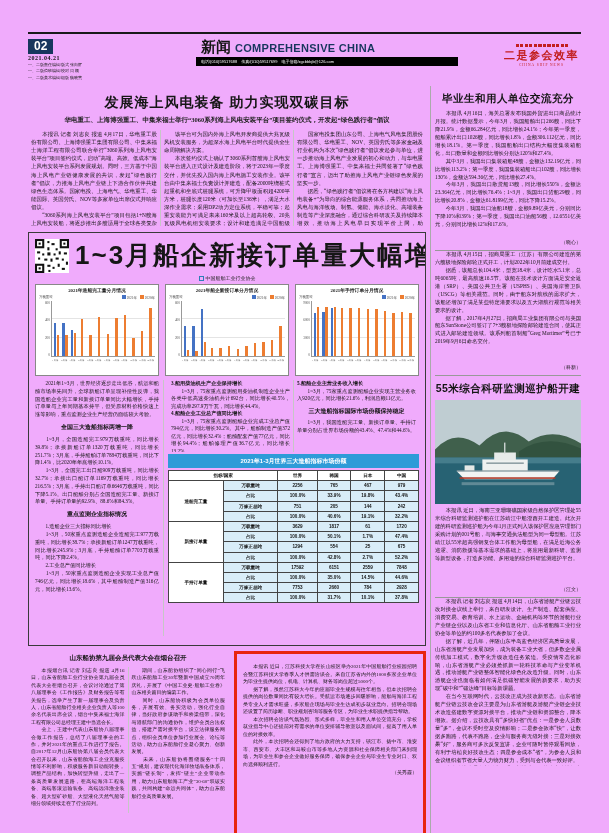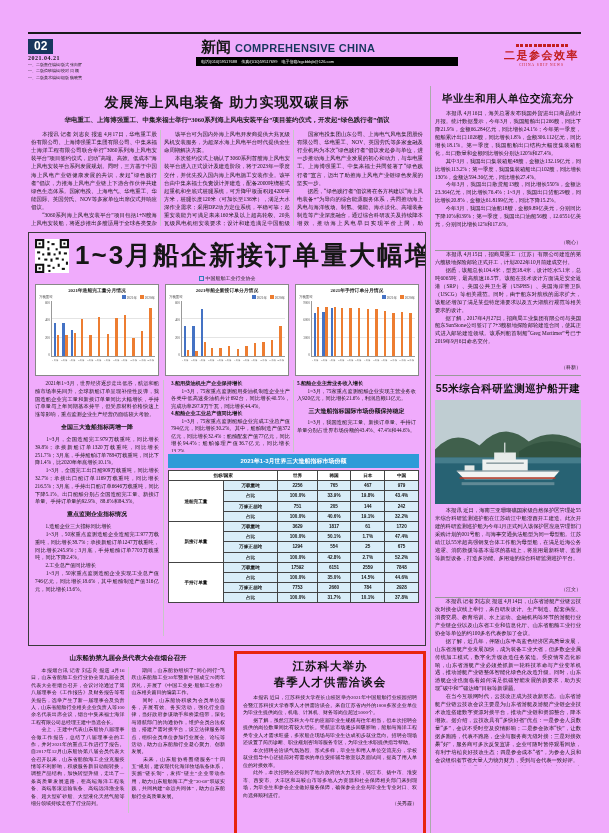--- a/index.html
+++ b/index.html
@@ -542,24 +542,20 @@
             <div class="sd-sub">山东船协第九届会员代表大会在烟台召开</div>
             <div class="sd-body">
               <div class="sd-col">　　本报烟台讯 记者 刘志良 报道 4月16日，山东省船舶工业行业协会第九届会员代表大会在烟台召开，会议讨论通过了第八届理事会《工作报告》及财务报告等有关报告，选举产生了新一届理事会及负责人，山东省船舶行业相关企业负责人等100余名代表出席会议，烟台中集来福士海洋工程有限公司总经理王建中当选会长。
 　　会上，王建中代表山东船协八届理事会做工作报告，总结了八届理事会的工作，并对2021年的重点工作进行了报告。自2017年12月山东船协第八届会员代表大会召开以来，山东省船舶海工企业克服疫情等不利影响，积极服务新旧动能转换，调整产品结构，加快转型升级，走出了一条高质量发展道路，在高端海洋工程装备、高端客滚运输装备、高端远洋渔业装备、超大型矿砂船、大型液化天然气船等细分领域持续走在了行业前列。</div>
               <div class="sd-col">　　期间，山东船协组织了“同心同行”飞跃山东船舶工业30年暨新中国成立70周年庆礼，开展了《中国工业史·船舶工业卷》山东相关篇目的编纂工作。
 　　同时，山东船协积极为会员单位服务，开展有效、务实活动，强化行业自律，当好政府参谋助手和桥梁纽带，深化与港航部门的沟通协作，维护会员合法权益，搭建产需对接平台，设立法律服务网点，组织会员单位参加行业展会、论坛等活动，助力山东船舶行业凝心聚力、创新发展。
 　　未来，山东船协将围绕服务“十四五”规划，建设现代化海洋牧场装备体系，实施“链长制”，发挥“链主”企业带动作用，助力山东船舶海工产业“30·60”双碳实践，共同构建“命运共同体”，助力山东船舶行业高质量发展。</div>
             </div>
           </div>
           <div class="redbox">
-            <div class="rb-head">
-              <div>江苏科大举办</div>
-              <div>春季人才供需洽谈会</div>
-            </div>
             <div class="rb-body"><span class="pre">　　本报讯 近日，江苏科技大学在长山校区举办2021年中国船舶行业校园招聘会暨江苏科技大学春季人才供需洽谈会。来自江苏省内外的1000多家企业单位为毕业生提供岗位，机电、计算机、财务等岗位超过5000个。
 　　据了解，虽然江苏科大今年的应届毕业生规模与往年相当，但本次招聘会提供的岗位数量同比有较大增长。受航运市场逐步回暖影响，船舶与海洋工程类专业人才需求旺盛，多家船企现场与毕业生达成初步就业意向。招聘会现场还设置了简历诊断、职业规划咨询等服务专区，为毕业生求职提供指导帮助。
 　　本次招聘会洽谈气氛热烈、形式多样，毕业生和用人单位交流充分，学校就业指导中心还提前对有需求的单位安排辅导教室以及面试间，提高了用人单位的对接效率。
 　　此外，本次招聘会还得到了地方政府的大力支持，镇江市、扬中市、淮安市、西安市、大丰区和马鞍山市等多地人力资源和社会保障相关部门来到现场，为毕业生和参会企业做好服务保障，确保参会企业与毕业生专业对口、双向选择顺利进行。</span><span class="byline">（吴秀霞）</span></div>
           </div>
         </div>
       </div>
 
       <div class="vdiv"></div>
 

